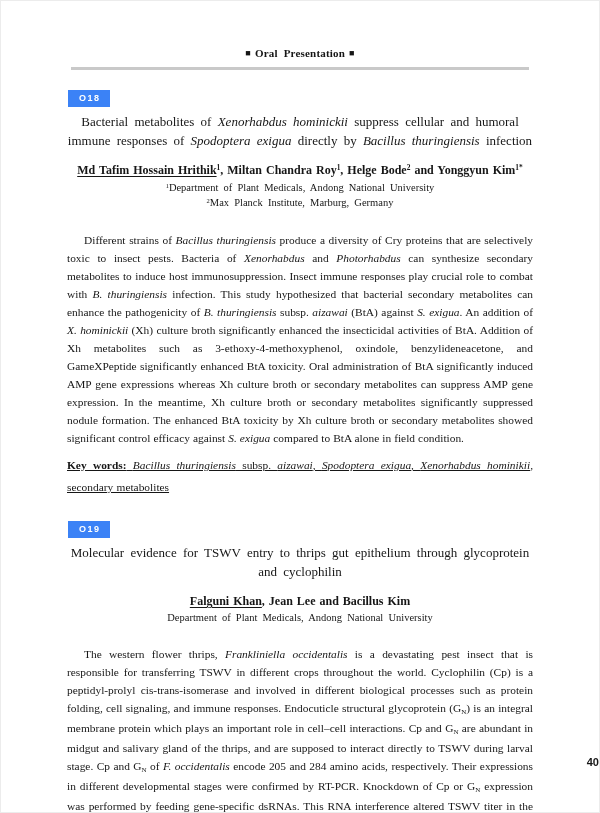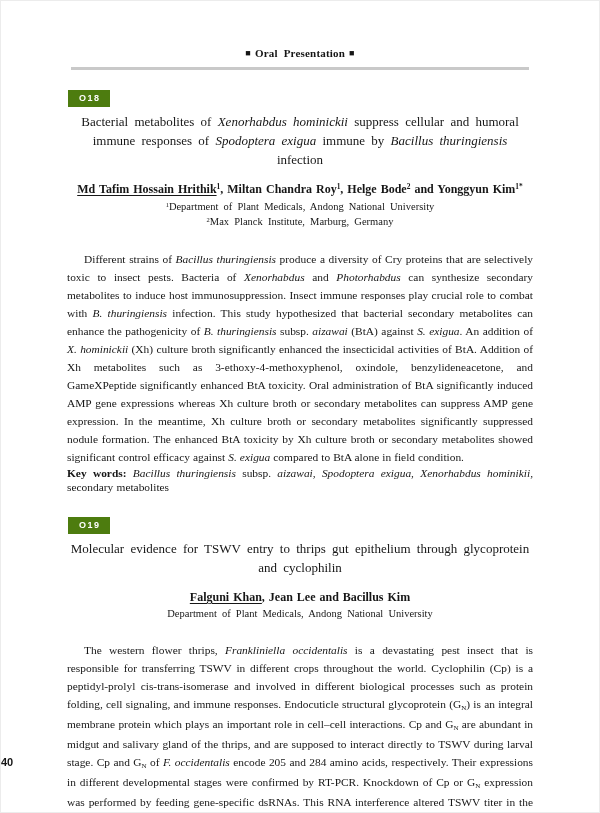--- a/index.html
+++ b/index.html
@@ -37,21 +37,21 @@
     width:458px;
     height:3px;
     background:#c9c9c9;
     margin:6px auto 0 auto;
   }
   
   .abstract{margin-top:17px;}
   .abstract + .abstract{margin-top:20px;}
   .badge{
     display:inline-block;
-    background:#4d7c0f;
+    background:#3b82f6;
     color:#fff;
     font-family:"Liberation Sans","DejaVu Sans",sans-serif;
     font-weight:bold;
     font-size:9px;
     letter-spacing:1.5px;
     line-height:11px;
     padding:3px 9px 3px 11px;
     margin-left:1px;
   }
   .title{
@@ -79,31 +79,32 @@
   .affil-group{margin-top:2px;}
   .body-par{
     margin-top:20px;
     text-align:justify;
     font-size:11.4px;
     line-height:18px;
     text-indent:17px;
     word-spacing:.2px;
   }
   .keywords{
-    margin-top:0;
+    margin-top:7px;
     text-align:justify;
     font-size:11.4px;
-    line-height:14px;
+    line-height:22px;
     word-spacing:.5px;
+    text-decoration:underline;
   }
   .page-number{
     position:absolute;
     left:0;right:0;
     bottom:44px;
-    text-align:left;
+    text-align:right;
     font-family:"Liberation Sans","DejaVu Sans",sans-serif;
     font-weight:bold;
     font-size:11px;
   }
   
   .rt-i{font-style:italic;}
   .rt-b{font-weight:bold;}
   .rt-u{text-decoration:underline;text-underline-offset:1.5px;}
   .rt-sup{font-size:.62em;vertical-align:baseline;position:relative;top:-.5em;}
   .rt-sub{font-size:.62em;vertical-align:baseline;position:relative;top:.28em;}
@@ -113,21 +114,21 @@
 
 <div class="page">
 
   <div class="header">
     <span class="sq">■</span><span>Oral Presentation</span><span class="sq">■</span>
   </div>
   <div class="header-rule"></div>
 
   <div class="abstract">
     <span class="badge">O18</span>
-    <div class="title"><span>Bacterial metabolites of </span><span class="rt-i">Xenorhabdus hominickii</span><span> suppress cellular and humoral</span><br><span>immune responses of </span><span class="rt-i">Spodoptera exigua</span><span> immune by </span><span class="rt-i">Bacillus thuringiensis</span><span> infection</span></div>
+    <div class="title"><span>Bacterial metabolites of </span><span class="rt-i">Xenorhabdus hominickii</span><span> suppress cellular and humoral</span><br><span>immune responses of </span><span class="rt-i">Spodoptera exigua</span><span> directly by </span><span class="rt-i">Bacillus thuringiensis</span><span> infection</span></div>
     <div class="authors"><span class="rt-u">Md Tafim Hossain Hrithik</span><span class="rt-sup">1</span><span>, Miltan Chandra Roy</span><span class="rt-sup">1</span><span>, Helge Bode</span><span class="rt-sup">2</span><span> and Yonggyun Kim</span><span class="rt-sup">1*</span></div>
     <div class="affil-group">
       <div class="affil"><span class="rt-sup">1</span><span>Department of Plant Medicals, Andong National University</span></div>
       <div class="affil"><span class="rt-sup">2</span><span>Max Planck Institute, Marburg, Germany</span></div>
     </div>
     <div class="body-par"><span>Different strains of </span><span class="rt-i">Bacillus thuringiensis</span><span> produce a diversity of Cry proteins that are selectively toxic to insect pests. Bacteria of </span><span class="rt-i">Xenorhabdus</span><span> and </span><span class="rt-i">Photorhabdus</span><span> can synthesize secondary metabolites to induce host immunosuppression. Insect immune responses play crucial role to combat with </span><span class="rt-i">B. thuringiensis</span><span> infection. This study hypothesized that bacterial secondary metabolites can enhance the pathogenicity of </span><span class="rt-i">B. thuringiensis</span><span> subsp. </span><span class="rt-i">aizawai</span><span> (BtA) against </span><span class="rt-i">S. exigua</span><span>. An addition of </span><span class="rt-i">X. hominickii</span><span> (Xh) culture broth significantly enhanced the insecticidal activities of BtA. Addition of Xh metabolites such as 3-ethoxy-4-methoxyphenol, oxindole, benzylideneacetone, and GameXPeptide significantly enhanced BtA toxicity. Oral administration of BtA significantly induced AMP gene expressions whereas Xh culture broth or secondary metabolites can suppress AMP gene expression. In the meantime, Xh culture broth or secondary metabolites significantly suppressed nodule formation. The enhanced BtA toxicity by Xh culture broth or secondary metabolites showed significant control efficacy against </span><span class="rt-i">S. exigua</span><span> compared to BtA alone in field condition.</span></div>
     <div class="keywords"><span class="rt-b">Key words:</span><span> </span><span class="rt-i">Bacillus thuringiensis</span><span> subsp. </span><span class="rt-i">aizawai</span><span>, </span><span class="rt-i">Spodoptera exigua</span><span>, </span><span class="rt-i">Xenorhabdus hominikii</span><span>, secondary metabolites</span></div>
   </div>
 
   <div class="abstract">

